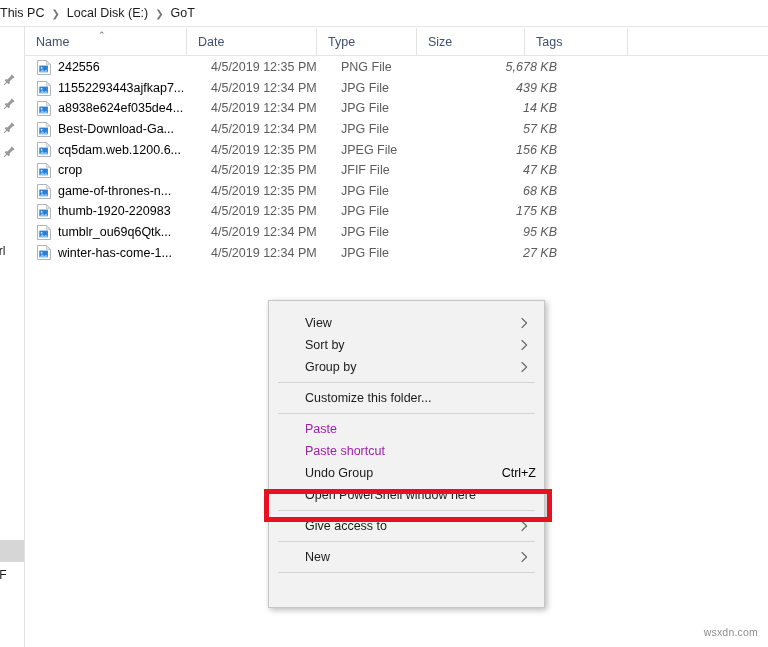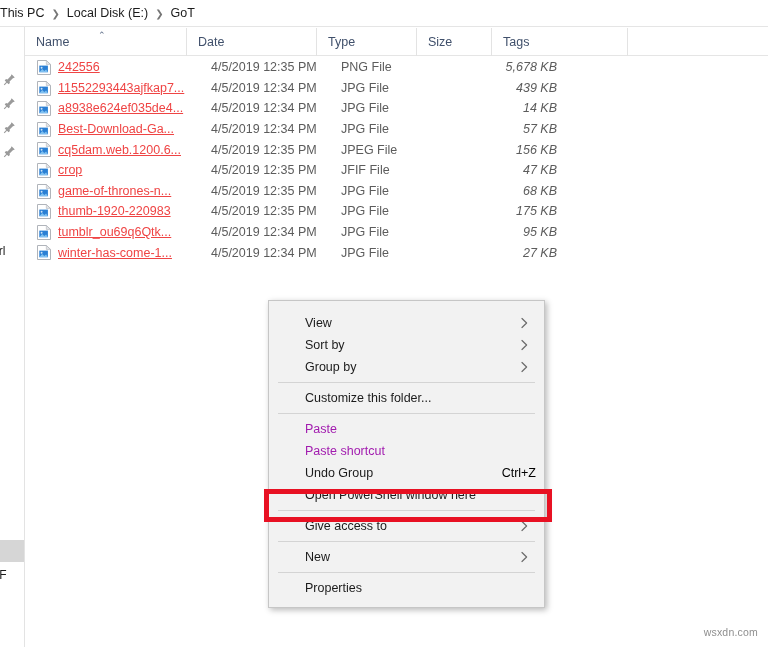--- a/index.html
+++ b/index.html
@@ -72,21 +72,21 @@
     position: relative; height: 20.6px;
     display: flex; align-items: center;
     font-size: 12.5px; color: #5c5c5c;
   }
   .f-icon {
     position: absolute; left: 12px; top: 3px;
     width: 14px; height: 15px;
   }
   .f-name {
     position: absolute; left: 33px;
-    white-space: nowrap; color: #ef4444; text-decoration: underline;
+    white-space: nowrap; color: #000000;
   }
   .f-date { position: absolute; left: 186px; white-space: nowrap; }
   .f-type { position: absolute; left: 316px; white-space: nowrap; }
   .f-size {
     position: absolute; left: 400px; width: 132px;
     text-align: right; white-space: nowrap; font-style: italic;
   }
 
   
   .ctx-shadow {
@@ -188,21 +188,21 @@
     </div>
     <div class="col" style="left:161px; width:130px">
       <span>Date</span>
     </div>
     <div class="col" style="left:291px; width:100px">
       <span>Type</span>
     </div>
     <div class="col" style="left:391px; width:83px">
       <span>Size</span>
     </div>
-    <div class="col" style="left:466px; width:128px">
+    <div class="col" style="left:499px; width:128px">
       <span>Tags</span>
     </div>
     <div class="col" style="left:602px; width:1px; padding:0"></div>
   </div>
 
   <div class="file-list" id="file-list">
       <div class="file-row">
         <span class="f-icon"><svg width="14" height="15" viewBox="0 0 14 15">
   <path d="M0.5 0.5 H9.3 L13.5 4.4 V14.5 H0.5 Z" fill="#ffffff" stroke="#b0b4ba"></path>
   <path d="M9.3 0.5 L13.5 4.4 H9.3 Z" fill="#e6e8ea" stroke="#b0b4ba" stroke-width="0.6"></path>
@@ -380,22 +380,19 @@
           </svg></span>
       </div>
       <div class="ctx-sep"></div>
       <div class="ctx-item">
         <span>New</span>
         <span class="ctx-arrow"><svg width="7" height="11" viewBox="0 0 7 11">
             <path d="M1 1 L5.6 5.5 L1 10" stroke="#6b6b6b" stroke-width="1.2" fill="none" stroke-linecap="round" stroke-linejoin="round"></path>
           </svg></span>
       </div>
       <div class="ctx-sep"></div>
-      <div class="ctx-item">
-        <span>Properties</span>
-      </div>
     </div>
 
   <div class="redbox"></div>
 
   <div class="watermark">wsxdn.com</div>
 
 </div>
 
 </body></html>

